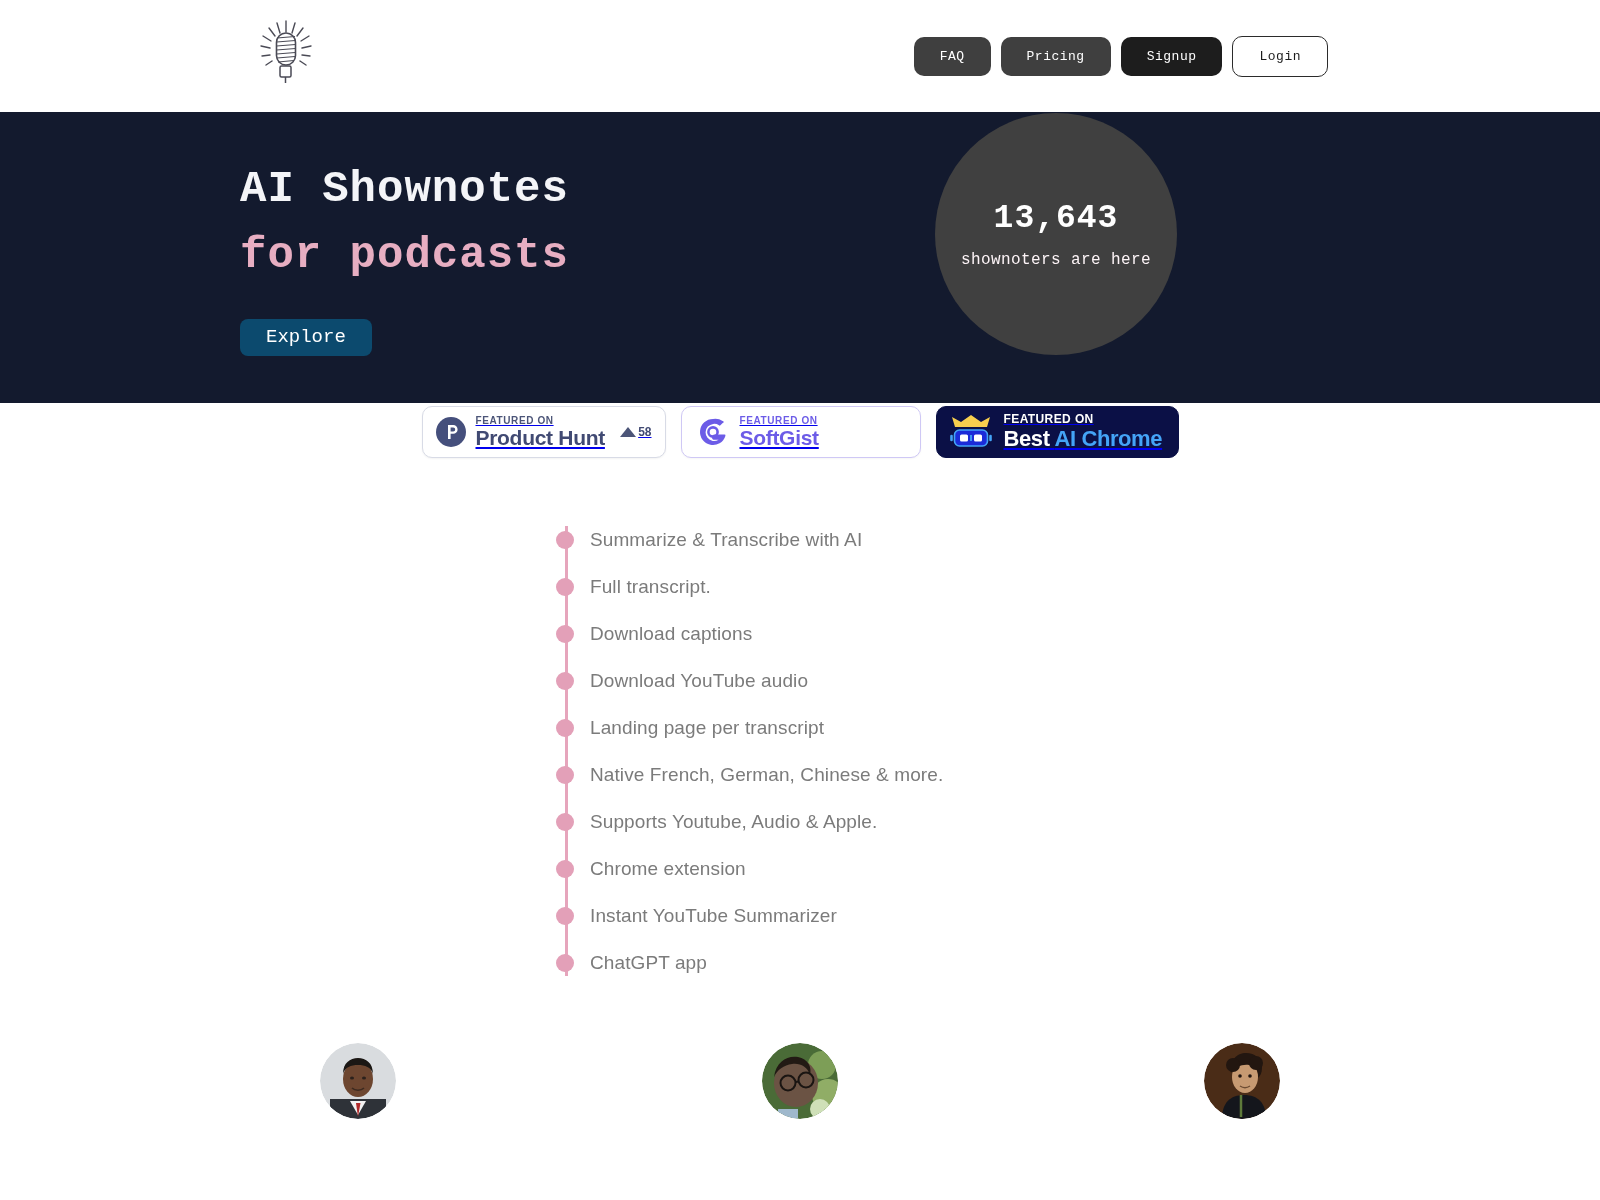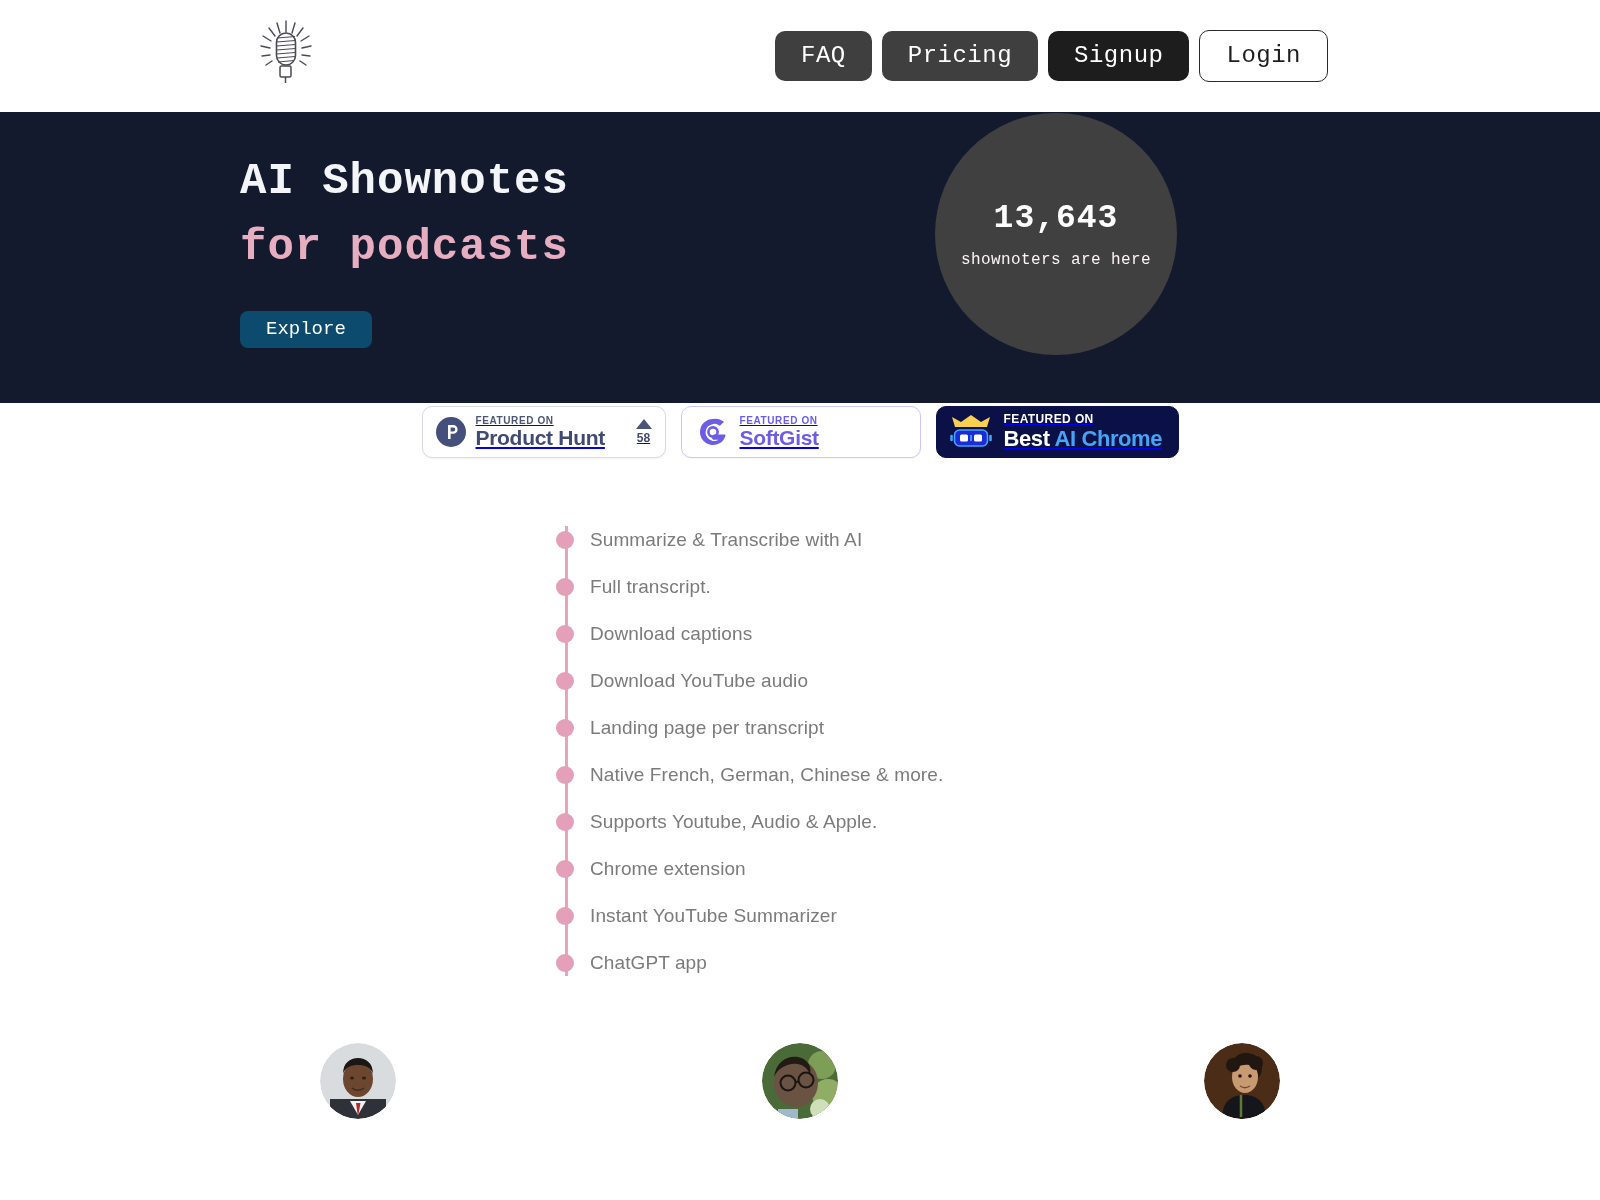--- a/index.html
+++ b/index.html
@@ -19,21 +19,21 @@
     display: flex;
     align-items: center;
     justify-content: space-between;
     padding: 0 272px 0 258px;
   }
   .logo { width: 56px; height: 74px; display: block; }
 
   .nav { display: flex; align-items: center; gap: 10px; }
   .btn {
     font-family: "Liberation Mono", "DejaVu Sans Mono", monospace;
-    font-size: 24px;
+    font-size: 13px;
     letter-spacing: 0.5px;
     border-radius: 10px;
     padding: 13px 26px;
     border: none;
     cursor: pointer;
     white-space: nowrap;
     line-height: 1;
   }
   .btn-grey { background: #3f3f3f; color: #ffffff; }
   .btn-dark { background: #1d1d1d; color: #ffffff; }
@@ -47,21 +47,21 @@
   .hero {
     position: relative;
     height: 291px;
     background: #131a2e;
     overflow: hidden;
   }
   .hero-inner {
     position: relative;
     width: 1600px; height: 100%;
   }
-  .hero-copy { position: absolute; left: 240px; top: 42px; }
+  .hero-copy { position: absolute; left: 240px; top: 50px; }
   .hero-title {
     font-family: "Liberation Mono", "DejaVu Sans Mono", monospace;
     font-size: 44px;
     font-weight: bold;
     color: #f4f5f8;
     letter-spacing: 1px;
     line-height: 1.25;
   }
   .hero-sub {
     font-family: "Liberation Mono", "DejaVu Sans Mono", monospace;
@@ -140,21 +140,21 @@
   .ph-mark { flex: 0 0 auto; }
   .ph-text { display: flex; flex-direction: column; justify-content: center; flex: 1 1 auto; }
   .ph-kicker {
     font-size: 10px; font-weight: bold; color: #4c5578;
     letter-spacing: .6px; line-height: 1.1;
   }
   .ph-name {
     font-size: 21px; font-weight: bold; color: #414a73;
     letter-spacing: -.3px; line-height: 1.1;
   }
-  .ph-vote { display: flex; flex-direction: column; align-items: center; gap: 2px; }
+  .ph-vote { display: flex; flex-direction: row; align-items: center; gap: 2px; }
   .ph-tri {
     width: 0; height: 0;
     border-left: 8px solid transparent;
     border-right: 8px solid transparent;
     border-bottom: 10px solid #4c5578;
   }
   .ph-count { font-size: 12px; font-weight: bold; color: #414a73; }
 
   .sg-card {
     width: 240px;

